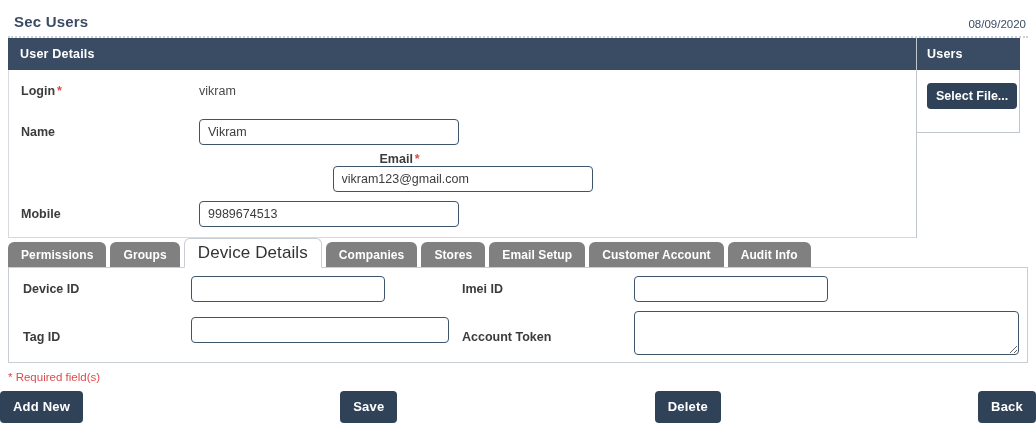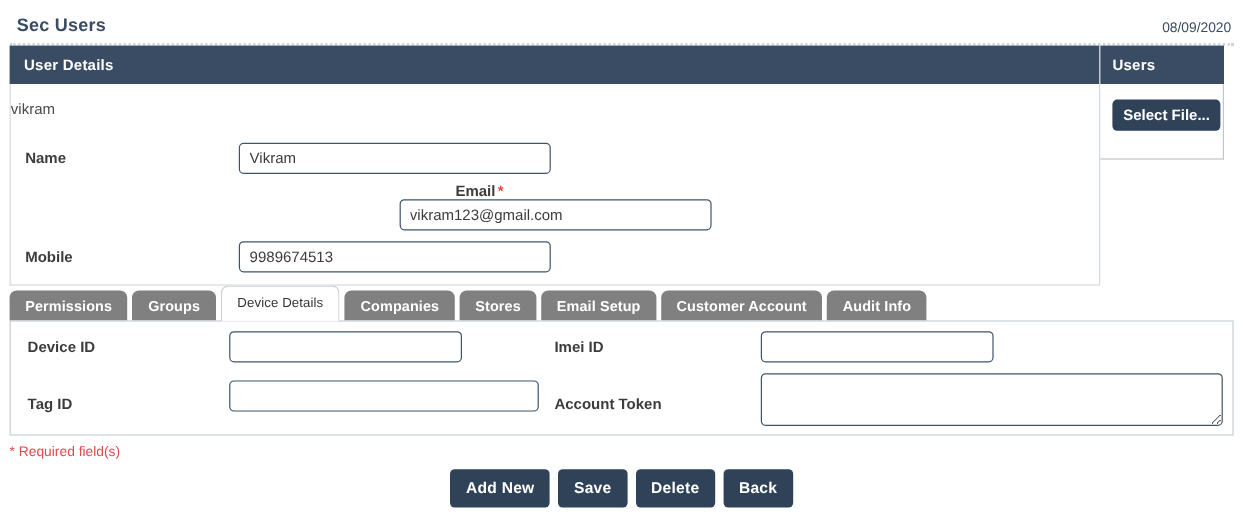--- a/index.html
+++ b/index.html
@@ -166,21 +166,21 @@
   .tab.active {
     background: #ffffff;
     color: #333333;
     border: 1px solid #c9ced4;
     border-bottom: 1px solid #ffffff;
     height: 30px;
     line-height: 28px;
     position: relative;
     z-index: 3;
     font-weight: normal;
-    font-size: 11px;
+    font-size: 17px;
   }
 
   
   .tabpanel {
     position: relative;
     margin: 0 8px;
     border: 1px solid #c9ced4;
     background: #fff;
     height: 96px;
     box-sizing: border-box;
@@ -200,21 +200,21 @@
     top: 371px;
     font-size: 11.5px;
     color: #e04a4a;
   }
   .btn-row {
     position: absolute;
     left: 0;
     right: 0;
     top: 391px;
     display: flex;
-    justify-content: center;
+    justify-content: space-between;
     gap: 7px;
   }
   .btn {
     background: #2f4258;
     color: #fff;
     font-family: "Liberation Sans", sans-serif;
     font-size: 13px;
     font-weight: bold;
     border: none;
     border-radius: 4px;
@@ -251,20 +251,21 @@
 </div>
 
 <div class="details-wrap">
   <div class="details-row">
 
     <div class="panel-main">
       <div class="panel-bar">User Details</div>
       <div class="panel-main-body">
 
         <div class="field-row" style="top:0px;">
+          <div class="field-label"><span>Login</span><span class="req">*</span></div>
           <div class="static-value">vikram</div>
         </div>
 
         <div class="field-row" style="top:41px;">
           <div class="field-label"><span>Name</span></div>
           <input class="txt" style="width: 260px;" value="Vikram">
         </div>
 
         <div class="field-row" style="top:82px;flex-direction:column;">
           <div class="field-label"><span>Email</span><span class="req">*</span></div>

